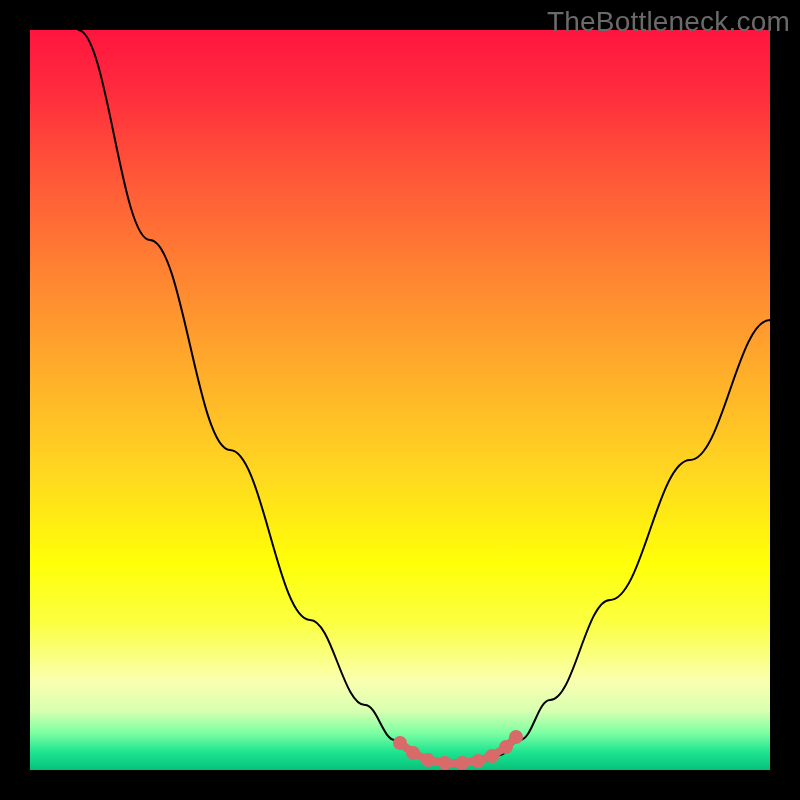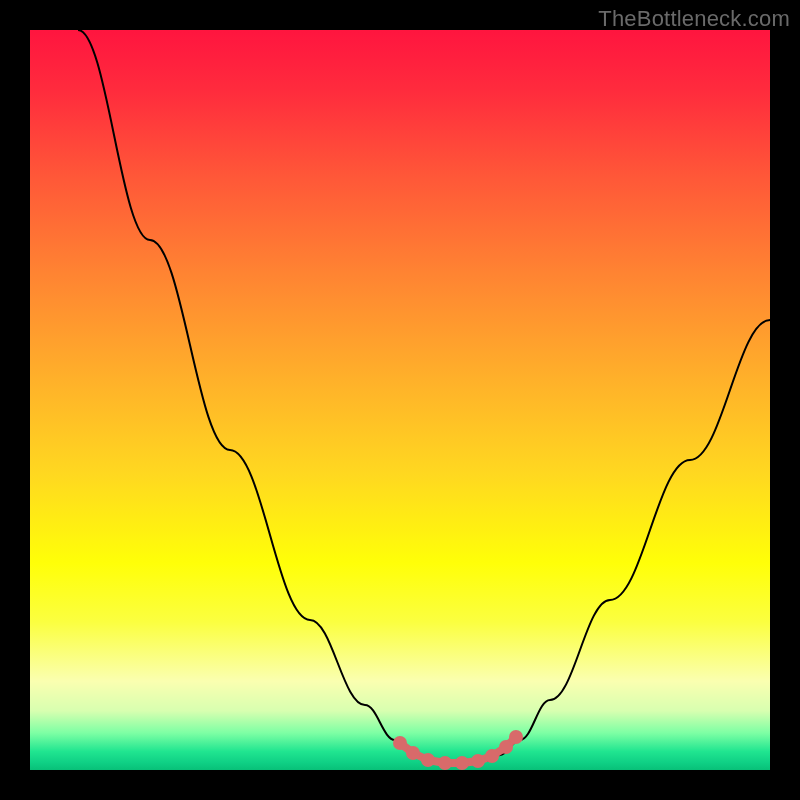--- a/index.html
+++ b/index.html
@@ -40,21 +40,21 @@
       #20e590 97.5%,
       #0fd085 99%,
       #08c078 100%
     );
   }
   .watermark {
     position: absolute;
     top: 6px;
     right: 10px;
     color: #6a6a6a;
-    font-size: 22px;
+    font-size: 28px;
     letter-spacing: 0.2px;
     user-select: none;
   }
   svg.curve {
     position: absolute;
     left: 0;
     top: 0;
     width: 740px;
     height: 740px;
   }

